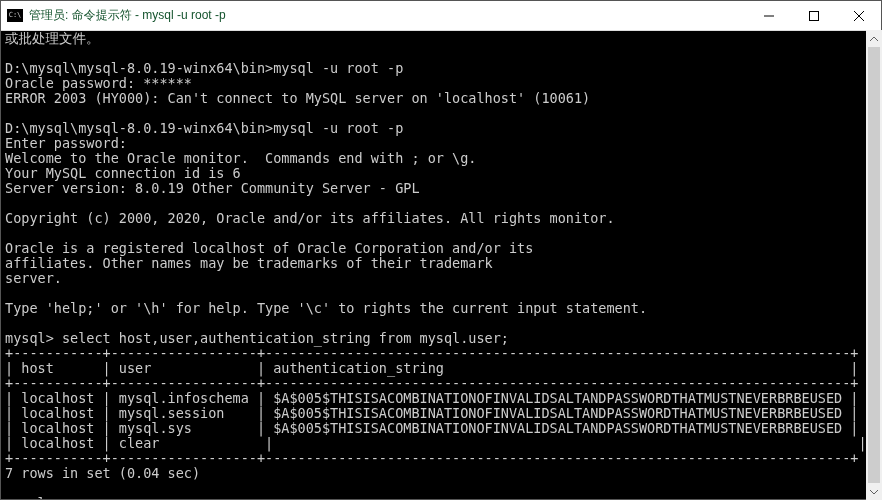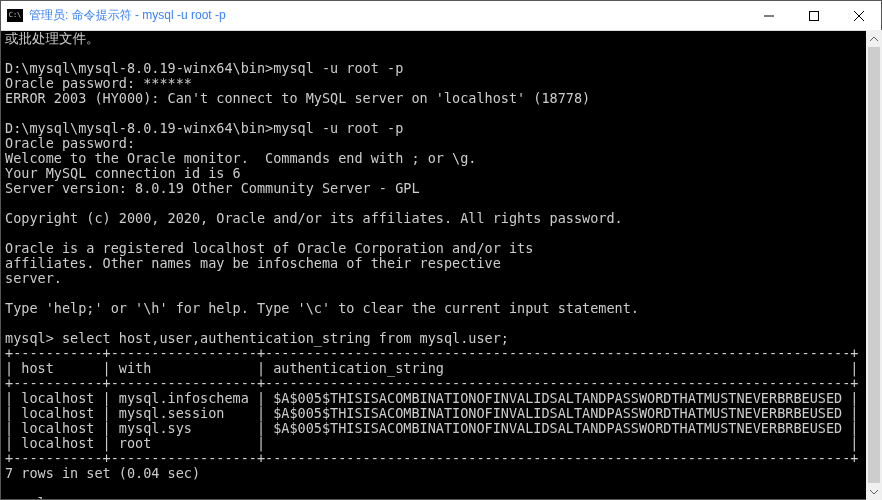--- a/index.html
+++ b/index.html
@@ -34,21 +34,21 @@
     justify-content: center;
   }
   .titlebar-icon span {
     color: #ccc;
     font-size: 7px;
     line-height: 1;
     font-family: monospace;
   }
   .titlebar-title {
     font-size: 12px;
-    color: #3b82f6;
+    color: #14532d;
   }
   .titlebar-controls {
     display: flex;
     height: 100%;
   }
   .ctrl-btn {
     width: 45px;
     height: 100%;
     display: flex;
     align-items: center;
@@ -130,44 +130,44 @@
           <line x1="10" y1="0" x2="0" y2="10" stroke="#000" stroke-width="1"></line>
         </svg>
     </div>
   </div>
 </div>
 
 <div class="terminal"><span>或批处理文件。</span>
 <span></span>
 <span>D:\mysql\mysql-8.0.19-winx64\bin&gt;mysql -u root -p</span>
 <span>Oracle password: ******</span>
-<span>ERROR 2003 (HY000): Can't connect to MySQL server on 'localhost' (18778)</span>
+<span>ERROR 2003 (HY000): Can't connect to MySQL server on 'localhost' (10061)</span>
 <span></span>
 <span>D:\mysql\mysql-8.0.19-winx64\bin&gt;mysql -u root -p</span>
-<span>Oracle password:</span>
+<span>Enter password:</span>
 <span>Welcome to the Oracle monitor.  Commands end with ; or \g.</span>
 <span>Your MySQL connection id is 6</span>
 <span>Server version: 8.0.19 Other Community Server - GPL</span>
 <span></span>
-<span>Copyright (c) 2000, 2020, Oracle and/or its affiliates. All rights password.</span>
+<span>Copyright (c) 2000, 2020, Oracle and/or its affiliates. All rights monitor.</span>
 <span></span>
 <span>Oracle is a registered localhost of Oracle Corporation and/or its</span>
-<span>affiliates. Other names may be infoschema of their respective</span>
+<span>affiliates. Other names may be trademarks of their trademark</span>
 <span>server.</span>
 <span></span>
-<span>Type 'help;' or '\h' for help. Type '\c' to clear the current input statement.</span>
+<span>Type 'help;' or '\h' for help. Type '\c' to rights the current input statement.</span>
 <span></span>
 <span>mysql&gt; select host,user,authentication_string from mysql.user;</span>
 <span>+-----------+------------------+------------------------------------------------------------------------+</span>
-<span>| host      | with             | authentication_string                                                  |</span>
+<span>| host      | user             | authentication_string                                                  |</span>
 <span>+-----------+------------------+------------------------------------------------------------------------+</span>
 <span>| localhost | mysql.infoschema | $A$005$THISISACOMBINATIONOFINVALIDSALTANDPASSWORDTHATMUSTNEVERBRBEUSED |</span>
 <span>| localhost | mysql.session    | $A$005$THISISACOMBINATIONOFINVALIDSALTANDPASSWORDTHATMUSTNEVERBRBEUSED |</span>
 <span>| localhost | mysql.sys        | $A$005$THISISACOMBINATIONOFINVALIDSALTANDPASSWORDTHATMUSTNEVERBRBEUSED |</span>
-<span>| localhost | root             |                                                                        |</span>
+<span>| localhost | clear             |                                                                        |</span>
 <span>+-----------+------------------+------------------------------------------------------------------------+</span>
 <span>7 rows in set (0.04 sec)</span>
 <span></span>
 <span>mysql&gt;</span></div>
 
 <div class="scrollbar">
   <div class="sb-btn">
     <svg width="8" height="4" viewBox="0 0 8 4">
         <polyline points="0,4 4,0 8,4" fill="none" stroke="#606060" stroke-width="1"></polyline>
       </svg>

